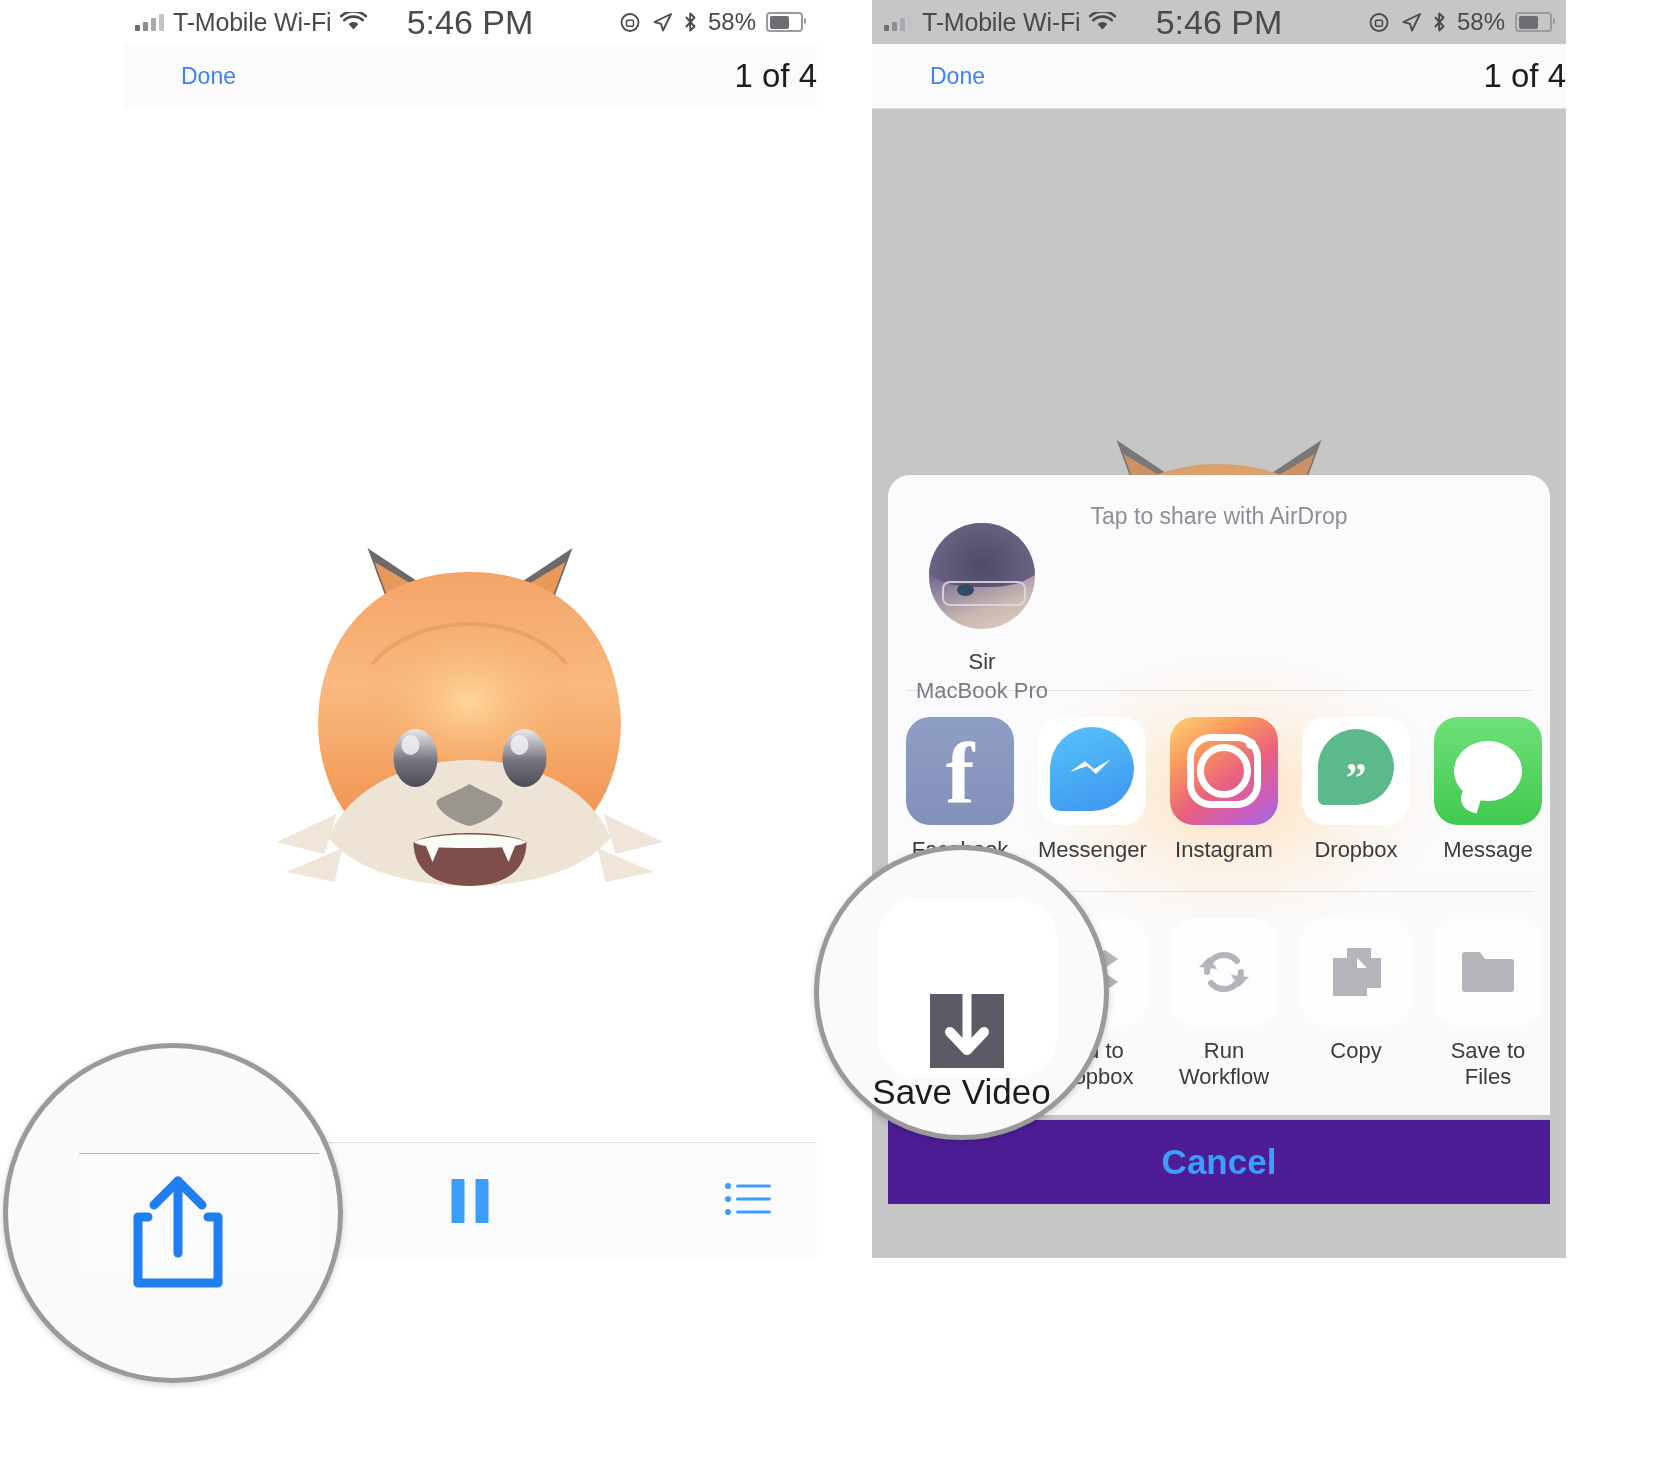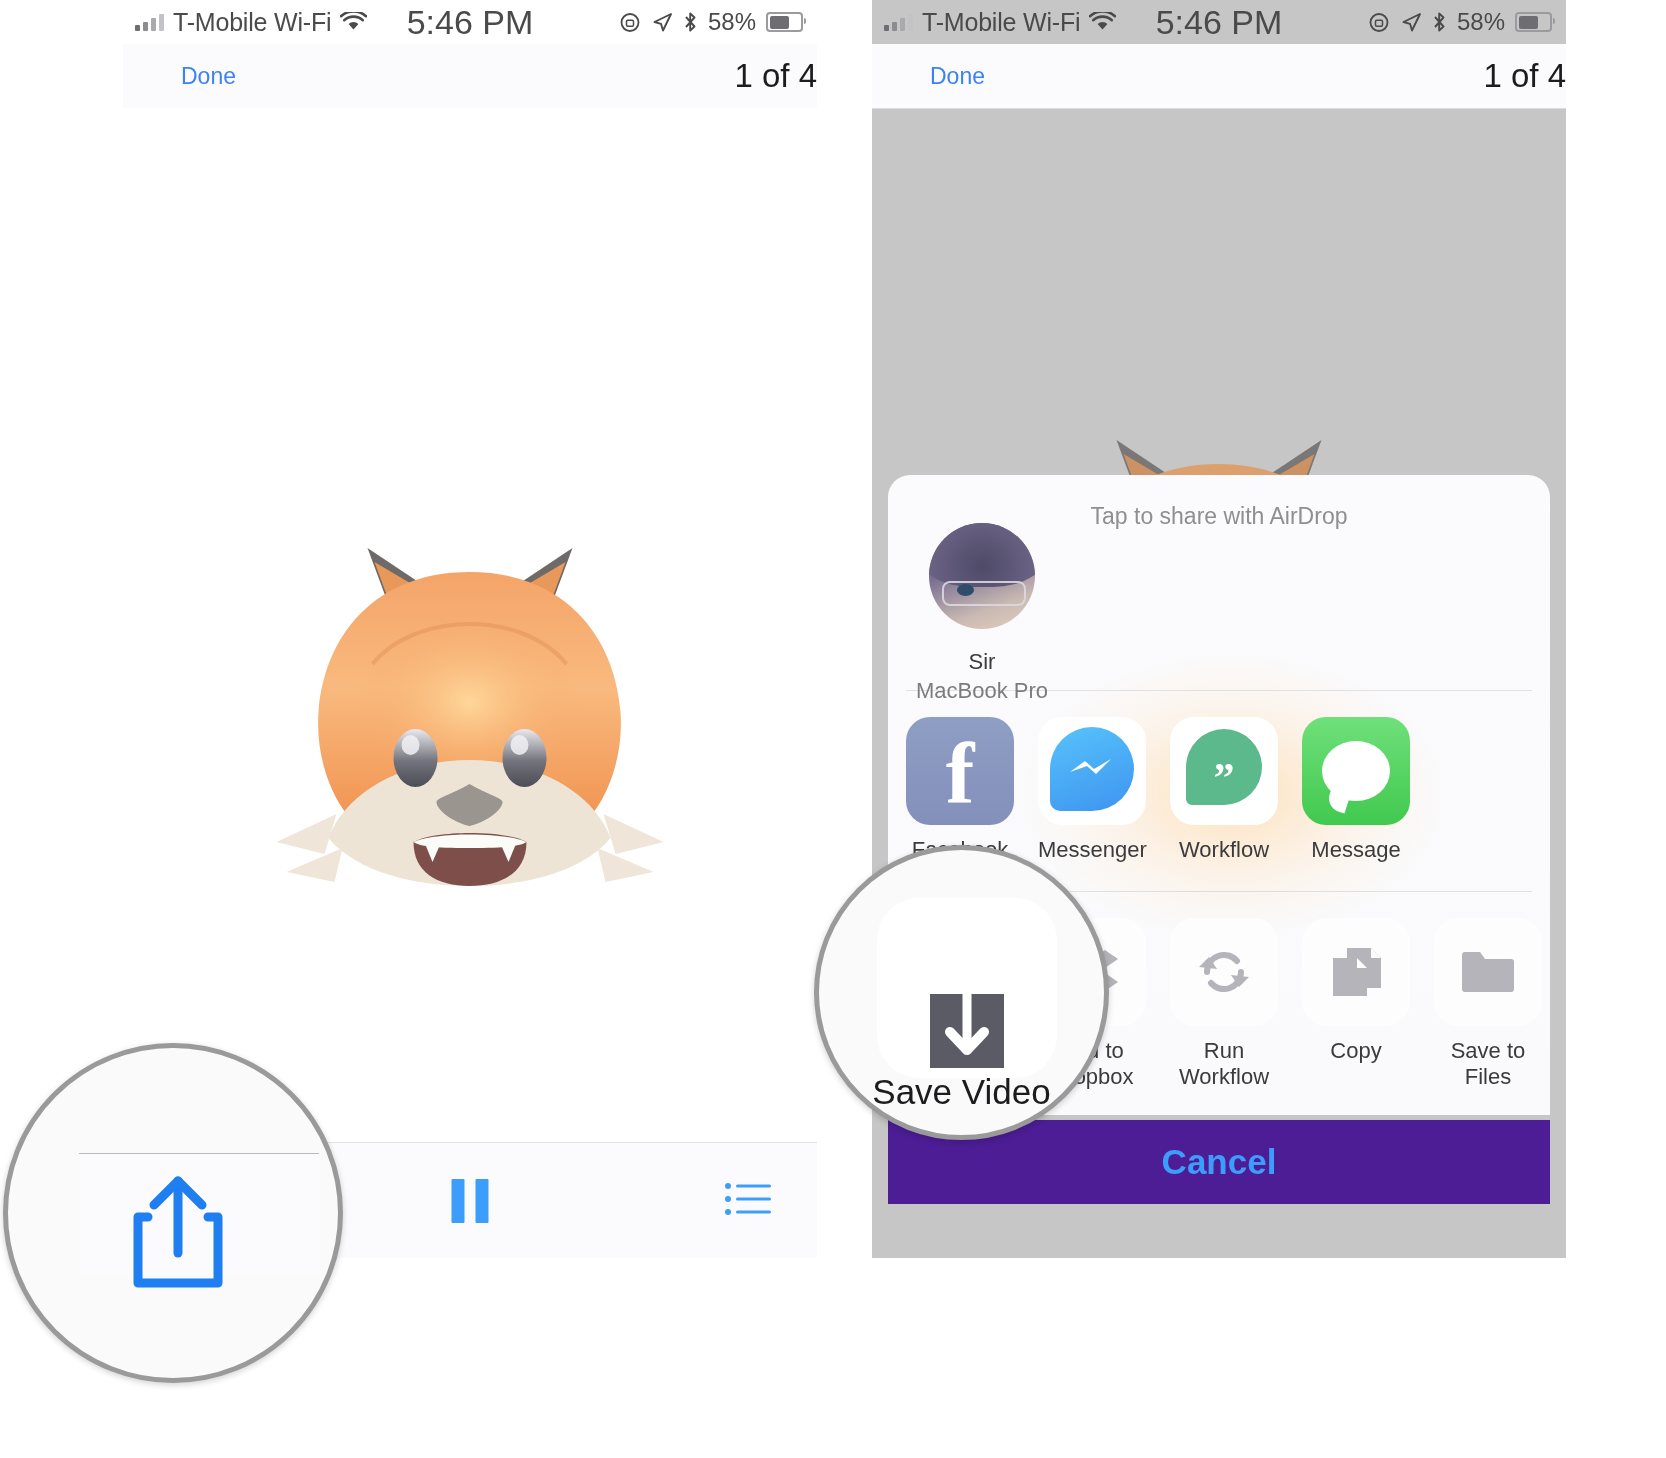--- a/index.html
+++ b/index.html
@@ -334,25 +334,33 @@
         <div class="cell">
           <div class="tile ic-messenger">
             <span class="bub"></span>
             <svg class="bolt" viewBox="0 0 52 24">
                 <path d="M4 17 L19 6 L28 14 L45 4 L30 19 L21 11 Z" fill="#fff"></path>
               </svg>
           </div>
           <div class="cell-label">Messenger</div>
         </div>
         <div class="cell">
+          <div class="tile ic-instagram">
+            <span class="sq"></span>
+              <span class="ci"></span>
+              <span class="dot"></span>
+          </div>
+          <div class="cell-label">Instagram</div>
+        </div>
+        <div class="cell">
           <div class="tile ic-hangouts">
             <span class="g"></span>
               <span class="q">”</span>
           </div>
-          <div class="cell-label">Workflow</div>
+          <div class="cell-label">Dropbox</div>
         </div>
         <div class="cell">
           <div class="tile ic-message">
               <span class="b"></span>
             </div>
           <div class="cell-label">Message</div>
         </div>
       </div>
     </div>
 

